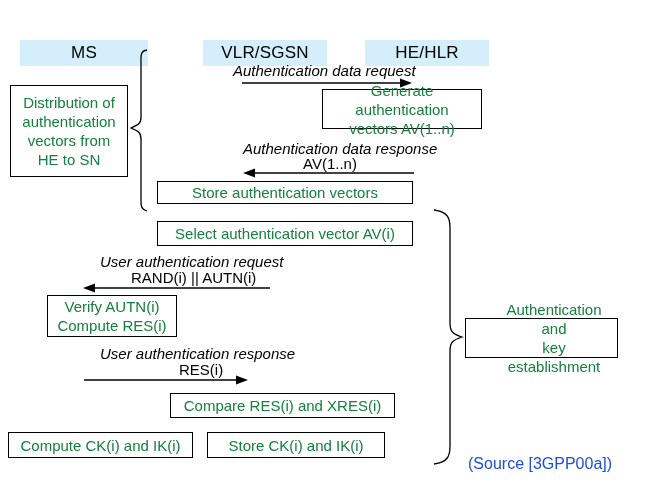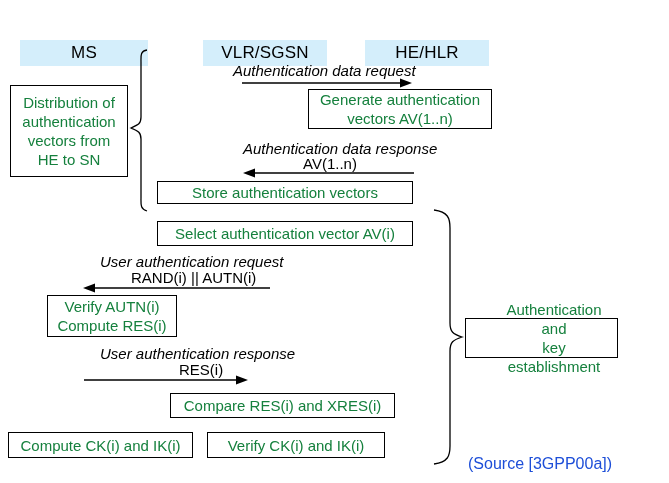--- a/index.html
+++ b/index.html
@@ -93,21 +93,21 @@
   <svg class="brace-svg" style="left:128px; top:48px;" width="24" height="166">
     <path d="M 19 2 C 12 3, 13 8, 13 14 L 13 69 C 13 76, 10 77, 3 80 C 10 83, 13 84, 13 91 L 13 150 C 13 156, 12 161, 19 163" fill="none" stroke="#000000" stroke-width="1.3"></path>
   </svg>
 
   <div class="msg-label" style="left:233px; top:62px;">Authentication data request</div>
   <svg class="arrow-svg" style="left:240px; top:76px;" width="175" height="14">
     <line x1="2" y1="7" x2="163" y2="7" stroke="#000000" stroke-width="1.4"></line>
     <polygon points="172,7 160,2.5 160,11.5" fill="#000000"></polygon>
   </svg>
 
-  <div class="proc-box" style="left:308px; top:89px; width:184px; height:40px;">Generate authentication
+  <div class="proc-box" style="left:322px; top:89px; width:160px; height:40px;">Generate authentication
 vectors AV(1..n)</div>
 
   <div class="msg-label" style="left:243px; top:140px;">Authentication data response</div>
   <div class="msg-sub" style="left:303px; top:155px;">AV(1..n)</div>
   <svg class="arrow-svg" style="left:240px; top:166px;" width="178" height="14">
     <line x1="14" y1="7" x2="174" y2="7" stroke="#000000" stroke-width="1.4"></line>
     <polygon points="3,7 15,2.5 15,11.5" fill="#000000"></polygon>
   </svg>
 
   <div class="proc-box" style="left:157px; top:181px; width:256px; height:23px;">Store authentication vectors</div>
@@ -128,21 +128,21 @@
   <div class="msg-sub" style="left:179px; top:361px;">RES(i)</div>
   <svg class="arrow-svg" style="left:82px; top:373px;" width="168" height="14">
     <line x1="2" y1="7" x2="157" y2="7" stroke="#000000" stroke-width="1.4"></line>
     <polygon points="166,7 154,2.5 154,11.5" fill="#000000"></polygon>
   </svg>
 
   <div class="proc-box" style="left:170px; top:393px; width:225px; height:25px;">Compare RES(i) and XRES(i)</div>
 
   <div class="proc-box" style="left:8px; top:432px; width:185px; height:26px;">Compute CK(i) and IK(i)</div>
 
-  <div class="proc-box" style="left:207px; top:432px; width:178px; height:26px;">Verify CK(i) and IK(i)</div>
+  <div class="proc-box" style="left:207px; top:432px; width:178px; height:26px;">Store CK(i) and IK(i)</div>
 
   <svg class="brace-svg" style="left:424px; top:208px;" width="42" height="258">
     <path d="M 10 2 C 24 4, 26 10, 26 20 L 26 115 C 26 124, 29 126, 38 129 C 29 132, 26 134, 26 143 L 26 238 C 26 248, 24 254, 10 256" fill="none" stroke="#000000" stroke-width="1.3"></path>
   </svg>
 
   <div class="proc-box" style="left:465px; top:318px; width:153px; height:40px;padding-left:30px;">Authentication and
 key establishment</div>
 
   <div class="source-note" style="left:468px; top:455px;">(Source [3GPP00a])</div>
 

